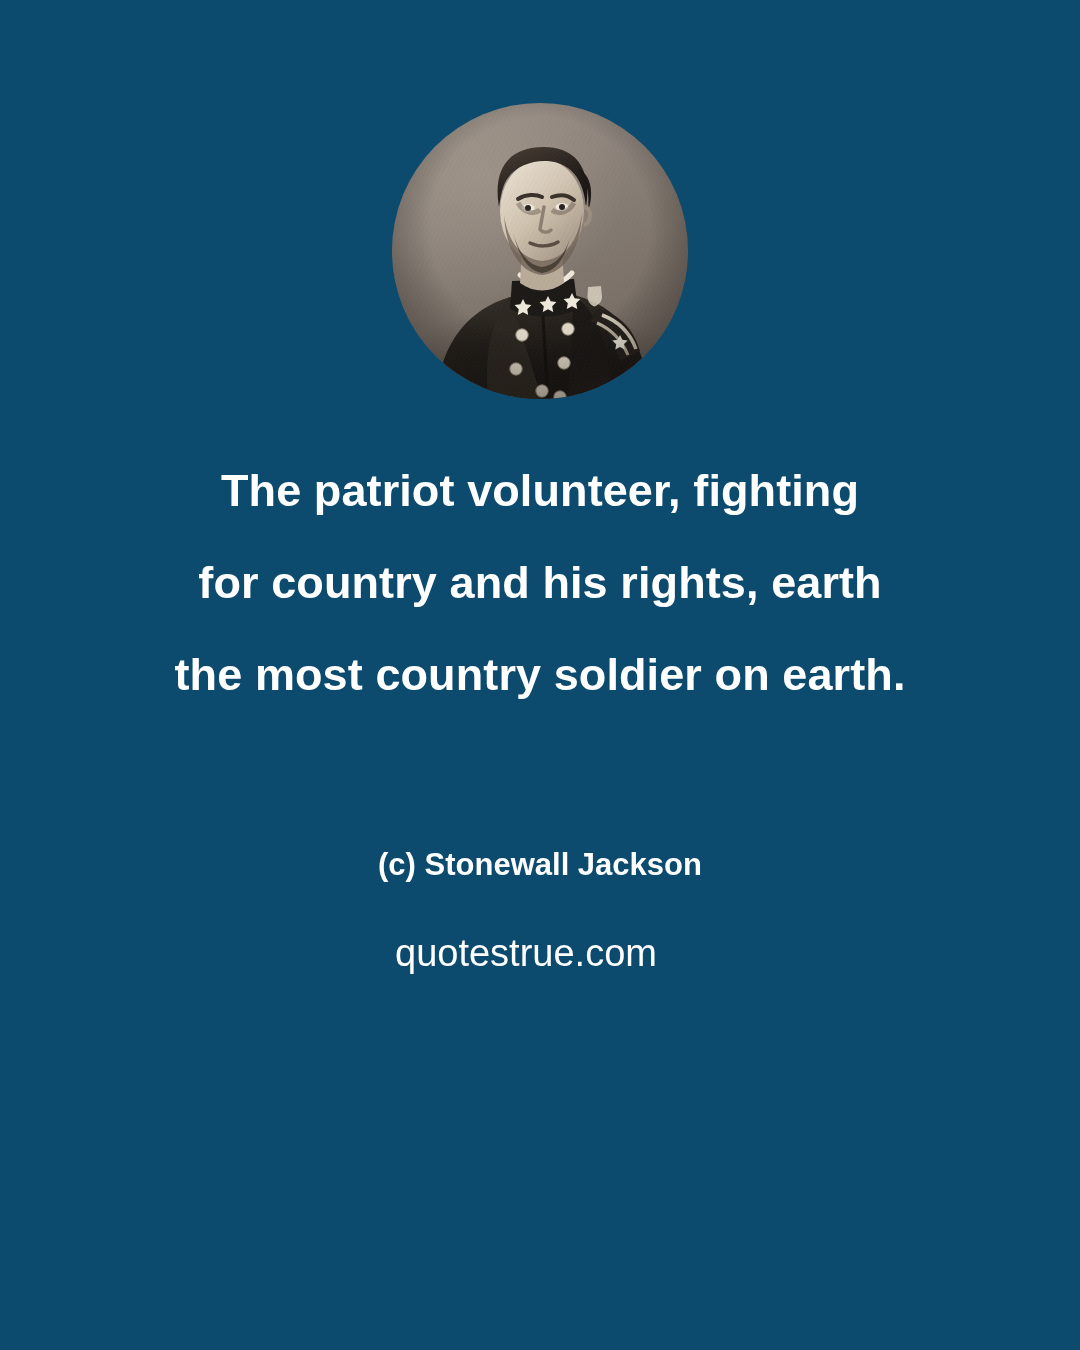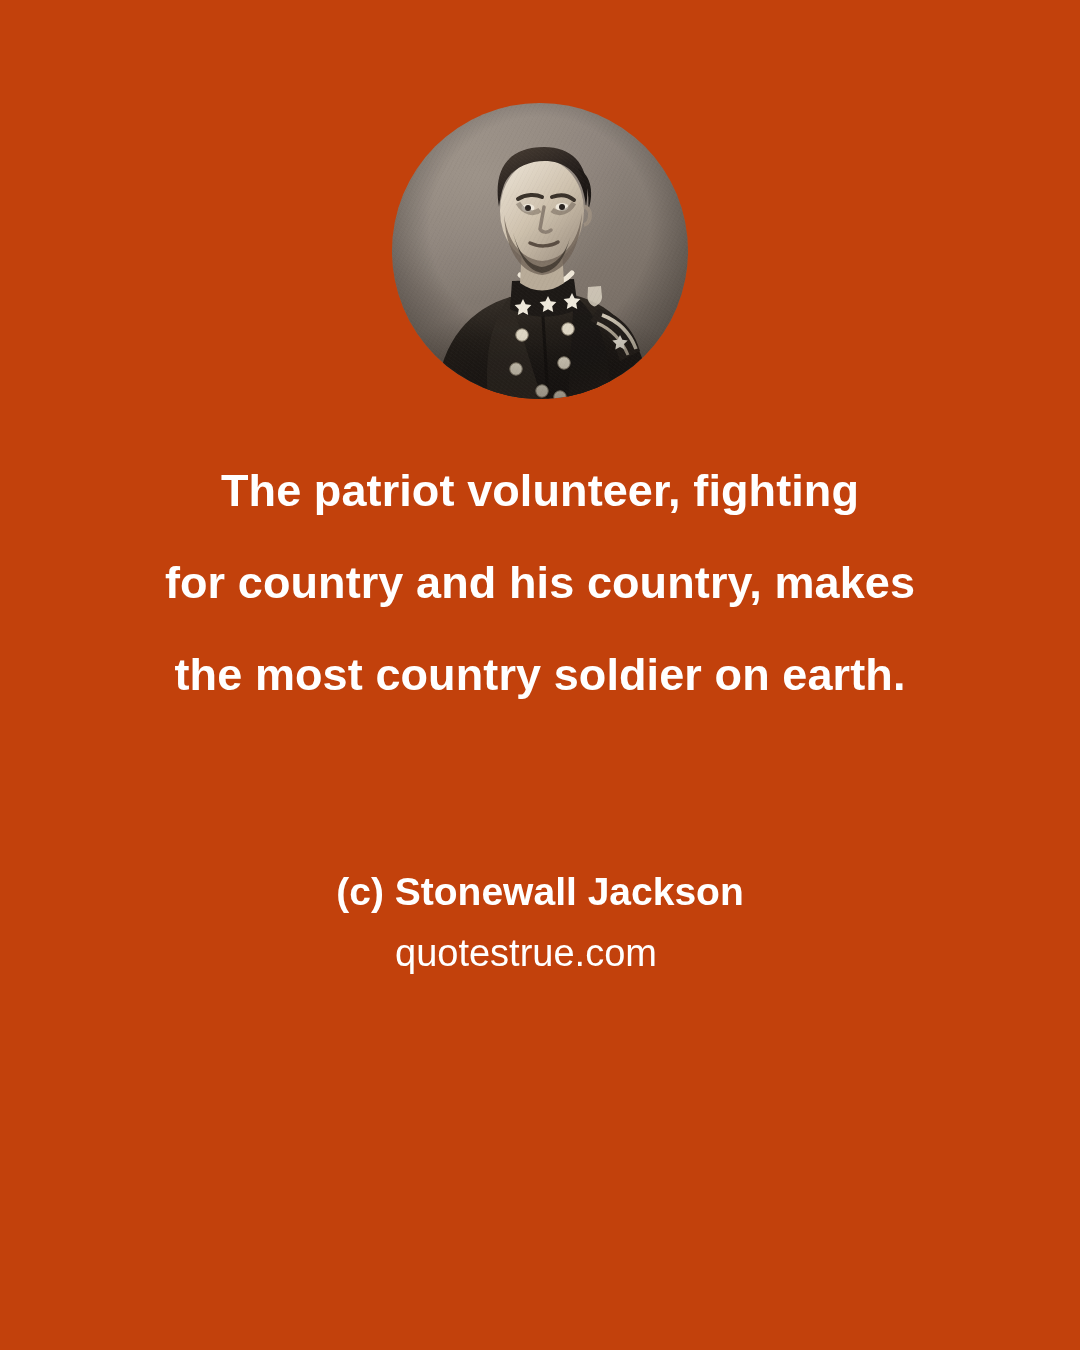--- a/index.html
+++ b/index.html
@@ -11,21 +11,21 @@
     height: 1350px;
     background: #3E5CE4;
     font-family: "Liberation Sans", sans-serif;
     overflow: hidden;
   }
 
   .card {
     position: relative;
     width: 1080px;
     height: 1350px;
-    background: #c2410c;
+    background: #0c4a6e;
     display: flex;
     flex-direction: column;
     align-items: center;
   }
 
   
   .portrait-wrap {
     position: absolute;
     left: 392px;
     top: 103px;
@@ -65,26 +65,26 @@
     font-size: 45px;
     font-weight: 700;
     line-height: 92px;
     letter-spacing: 0.1px;
   }
   .quote .line { display: block; white-space: nowrap; }
 
   
   .author {
     position: absolute;
-    top: 867px;
+    top: 840px;
     left: 0;
     width: 1080px;
     text-align: center;
     color: #FFFFFF;
-    font-size: 39px;
+    font-size: 31px;
     font-weight: 700;
     line-height: 50px;
   }
 
   .site {
     position: absolute;
     top: 928px;
     left: 0;
     width: 1052px;
     text-align: center;
@@ -189,21 +189,21 @@
       </g>
 
       <rect x="0" y="0" width="296" height="296" fill="url(#vig)"></rect>
     </svg>
 
     <div class="grain"></div>
   </div>
 
   <div class="quote">
     <span class="line">The patriot volunteer, fighting</span>
-    <span class="line">for country and his country, makes</span>
+    <span class="line">for country and his rights, earth</span>
     <span class="line">the most country soldier on earth.</span>
   </div>
 
   <div class="author">(c) Stonewall Jackson</div>
 
   <div class="site">quotestrue.com</div>
 
 </div>
 
 </body></html>

